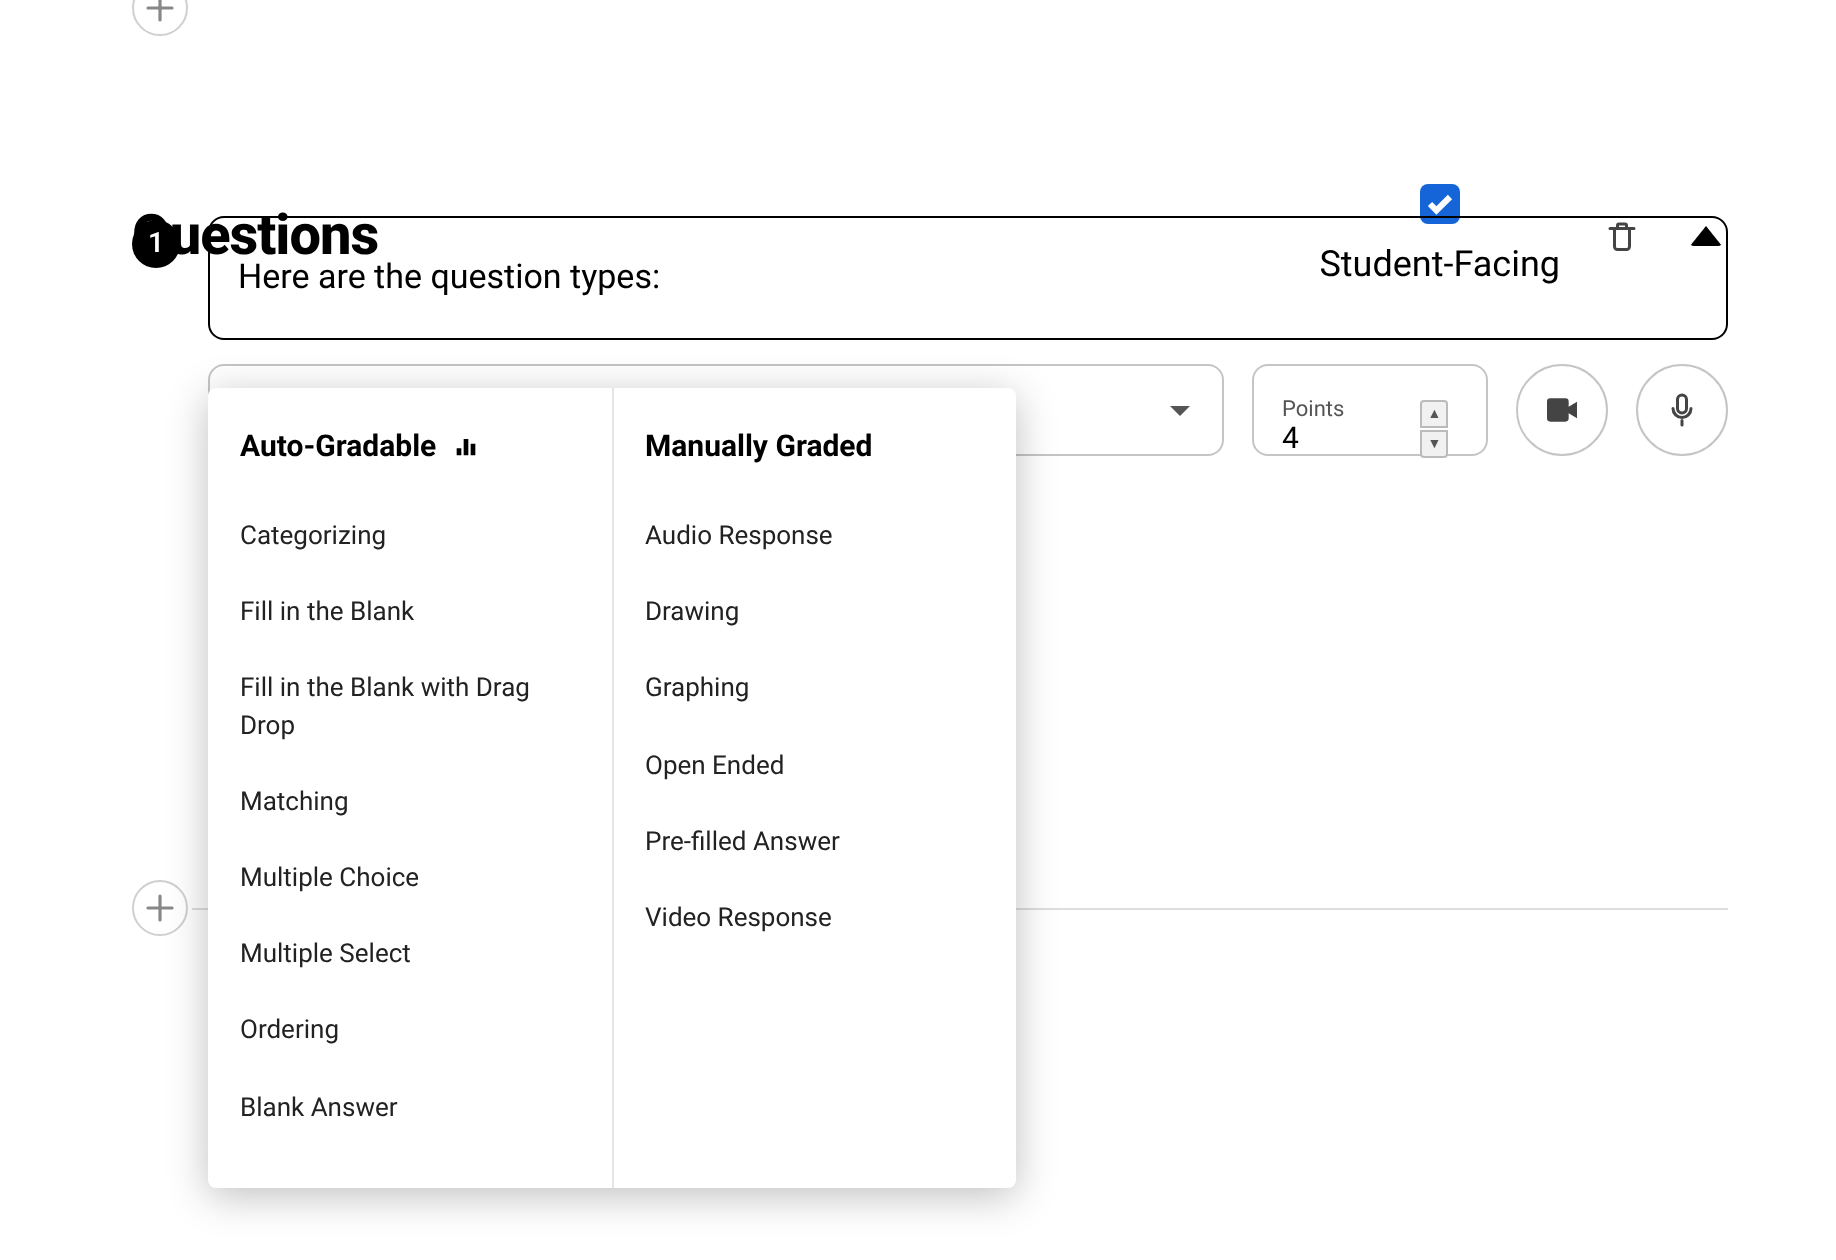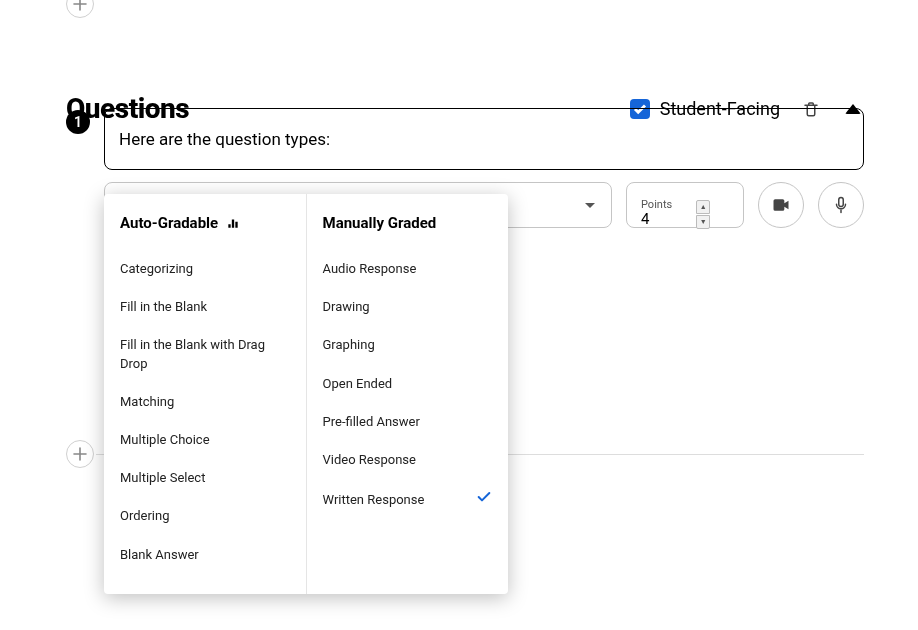--- a/index.html
+++ b/index.html
@@ -49,20 +49,21 @@
     }
     .header-actions {
       display: flex;
       align-items: center;
       gap: 20px;
     }
     .checkbox-wrap {
       display: flex;
       align-items: center;
       gap: 10px;
+      flex-direction: column;
     }
     .checkbox {
       width: 20px;
       height: 20px;
       border-radius: 4px;
       background: #1565d8;
       display: flex;
       align-items: center;
       justify-content: center;
       cursor: pointer;
@@ -157,21 +158,21 @@
       border-right: 5px solid transparent;
       border-top: 5px solid #555;
     }
     .points-box {
       height: 46px;
       border: 1px solid #c5c5c5;
       border-radius: 8px;
       display: flex;
       align-items: center;
       padding: 22px 6px 4px 14px;
-      gap: 24px;
+      gap: 38px;
       position: relative;
       min-width: 118px;
     }
     .points-text {
       display: flex;
       flex-direction: column;
       justify-content: center;
     }
     .points-label {
       font-size: 11px;
@@ -384,21 +385,15 @@
         </div>
         <div class="col-item">
           <span>Open Ended</span>
         </div>
         <div class="col-item">
           <span>Pre-filled Answer</span>
         </div>
         <div class="col-item">
           <span>Video Response</span>
         </div>
-        <div class="col-item">
-          <span>Written Response</span>
-          <span class="check"><svg width="16" height="16" viewBox="0 0 24 24">
-              <path d="M4 12l5 5L20 6" stroke="currentColor" stroke-width="3" fill="none" stroke-linecap="round" stroke-linejoin="round"></path>
-            </svg></span>
-        </div>
       </div>
   </div>
 </div>
 
 </body></html>

